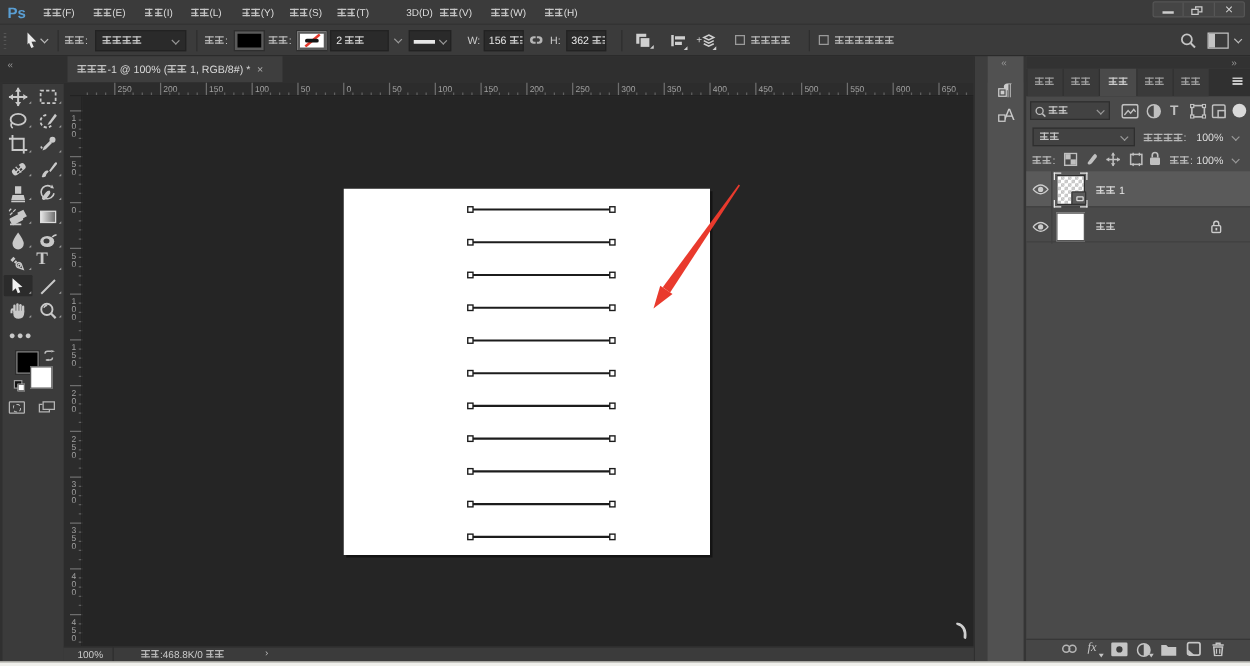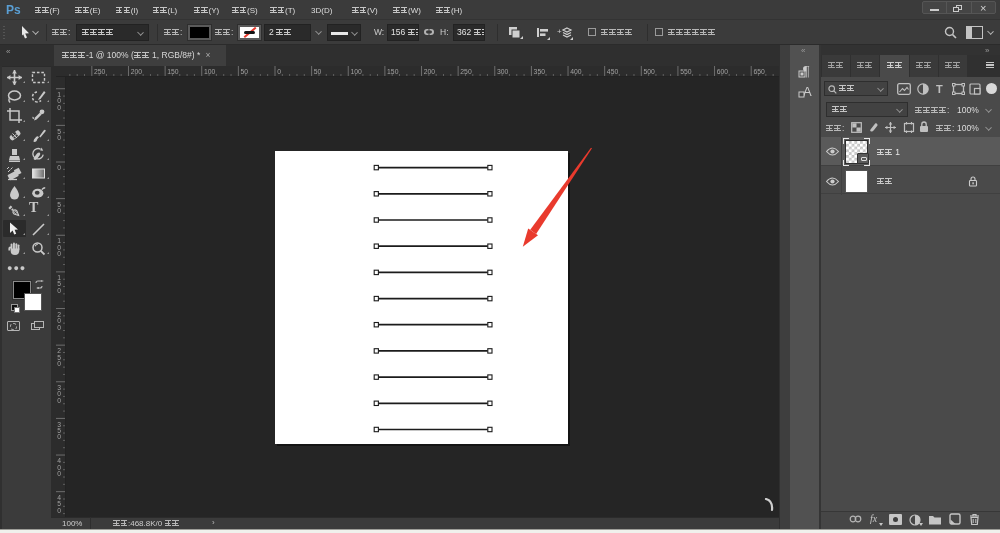--- a/index.html
+++ b/index.html
@@ -14,21 +14,21 @@
 </style></head><body>
 <div class="a" style="left:0;top:0;width:1000px;height:20px;background:#3b3b3b"></div>
 <div class="a" style="left:6px;top:3px;font-size:12px;font-weight:bold;color:#5a9fd4">Ps</div>
 <div class="a" style="left:34.5px;top:6px;font-size:8px;color:#dedede;white-space:nowrap"><i class="k"></i><i class="k"></i><span>(F)</span></div>
 <div class="a" style="left:74.8px;top:6px;font-size:8px;color:#dedede;white-space:nowrap"><i class="k"></i><i class="k"></i><span>(E)</span></div>
 <div class="a" style="left:115.7px;top:6px;font-size:8px;color:#dedede;white-space:nowrap"><i class="k"></i><i class="k"></i><span>(I)</span></div>
 <div class="a" style="left:152.5px;top:6px;font-size:8px;color:#dedede;white-space:nowrap"><i class="k"></i><i class="k"></i><span>(L)</span></div>
 <div class="a" style="left:193.5px;top:6px;font-size:8px;color:#dedede;white-space:nowrap"><i class="k"></i><i class="k"></i><span>(Y)</span></div>
 <div class="a" style="left:232px;top:6px;font-size:8px;color:#dedede;white-space:nowrap"><i class="k"></i><i class="k"></i><span>(S)</span></div>
 <div class="a" style="left:270px;top:6px;font-size:8px;color:#dedede;white-space:nowrap"><i class="k"></i><i class="k"></i><span>(T)</span></div>
-<div class="a" style="left:311px;top:6px;font-size:8px;color:#dedede;white-space:nowrap"><span>3D(D)</span></div>
+<div class="a" style="left:325px;top:6px;font-size:8px;color:#dedede;white-space:nowrap"><span>3D(D)</span></div>
 <div class="a" style="left:352px;top:6px;font-size:8px;color:#dedede;white-space:nowrap"><i class="k"></i><i class="k"></i><span>(V)</span></div>
 <div class="a" style="left:393px;top:6px;font-size:8px;color:#dedede;white-space:nowrap"><i class="k"></i><i class="k"></i><span>(W)</span></div>
 <div class="a" style="left:436px;top:6px;font-size:8px;color:#dedede;white-space:nowrap"><i class="k"></i><i class="k"></i><span>(H)</span></div>
 <div class="a" style="left:922px;top:1px;width:74px;height:13px;background:#454545;border:1px solid #555;border-radius:2px;display:flex">
 <div style="flex:1;border-right:1px solid #565656;position:relative">
       <div class="a" style="left:7px;top:7px;width:9px;height:2px;background:#ccc"></div>
     </div>
 <div style="flex:1;border-right:1px solid #565656;position:relative">
  <div class="a" style="left:9px;top:3px;width:6px;height:5px;border:1px solid #ccc"></div>
  <div class="a" style="left:6px;top:5px;width:6px;height:5px;border:1px solid #ccc;background:#454545"></div>

